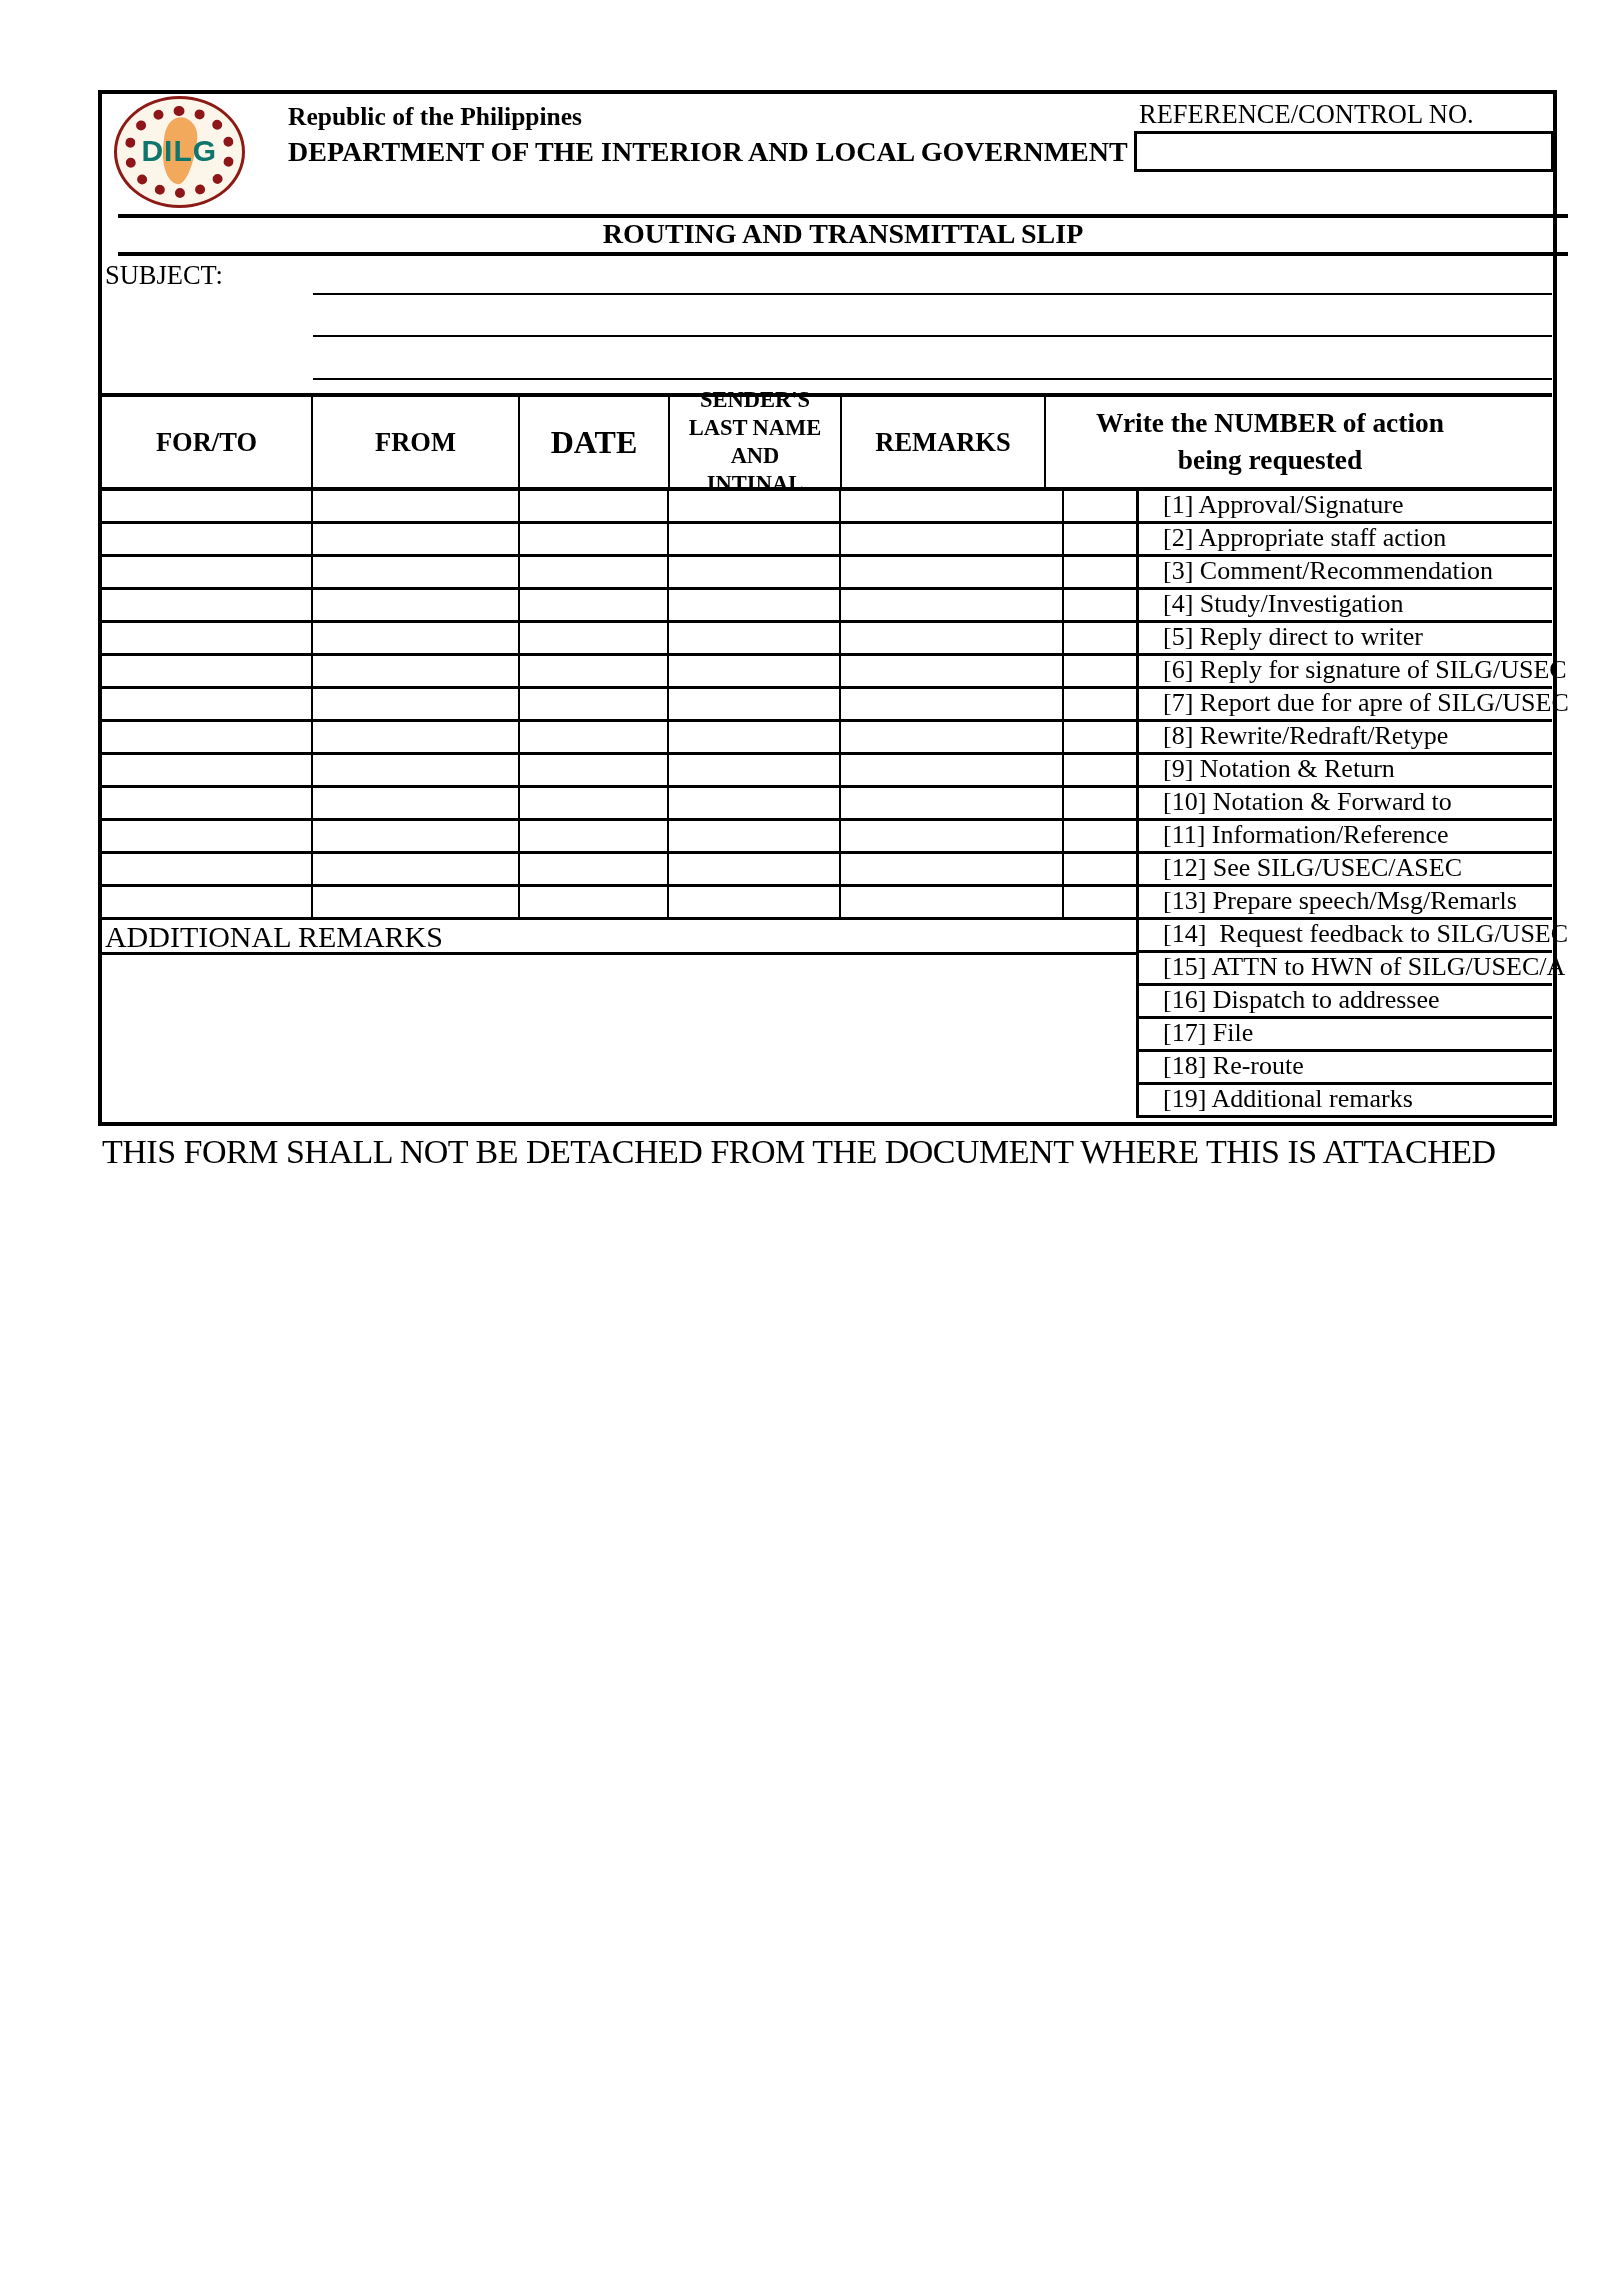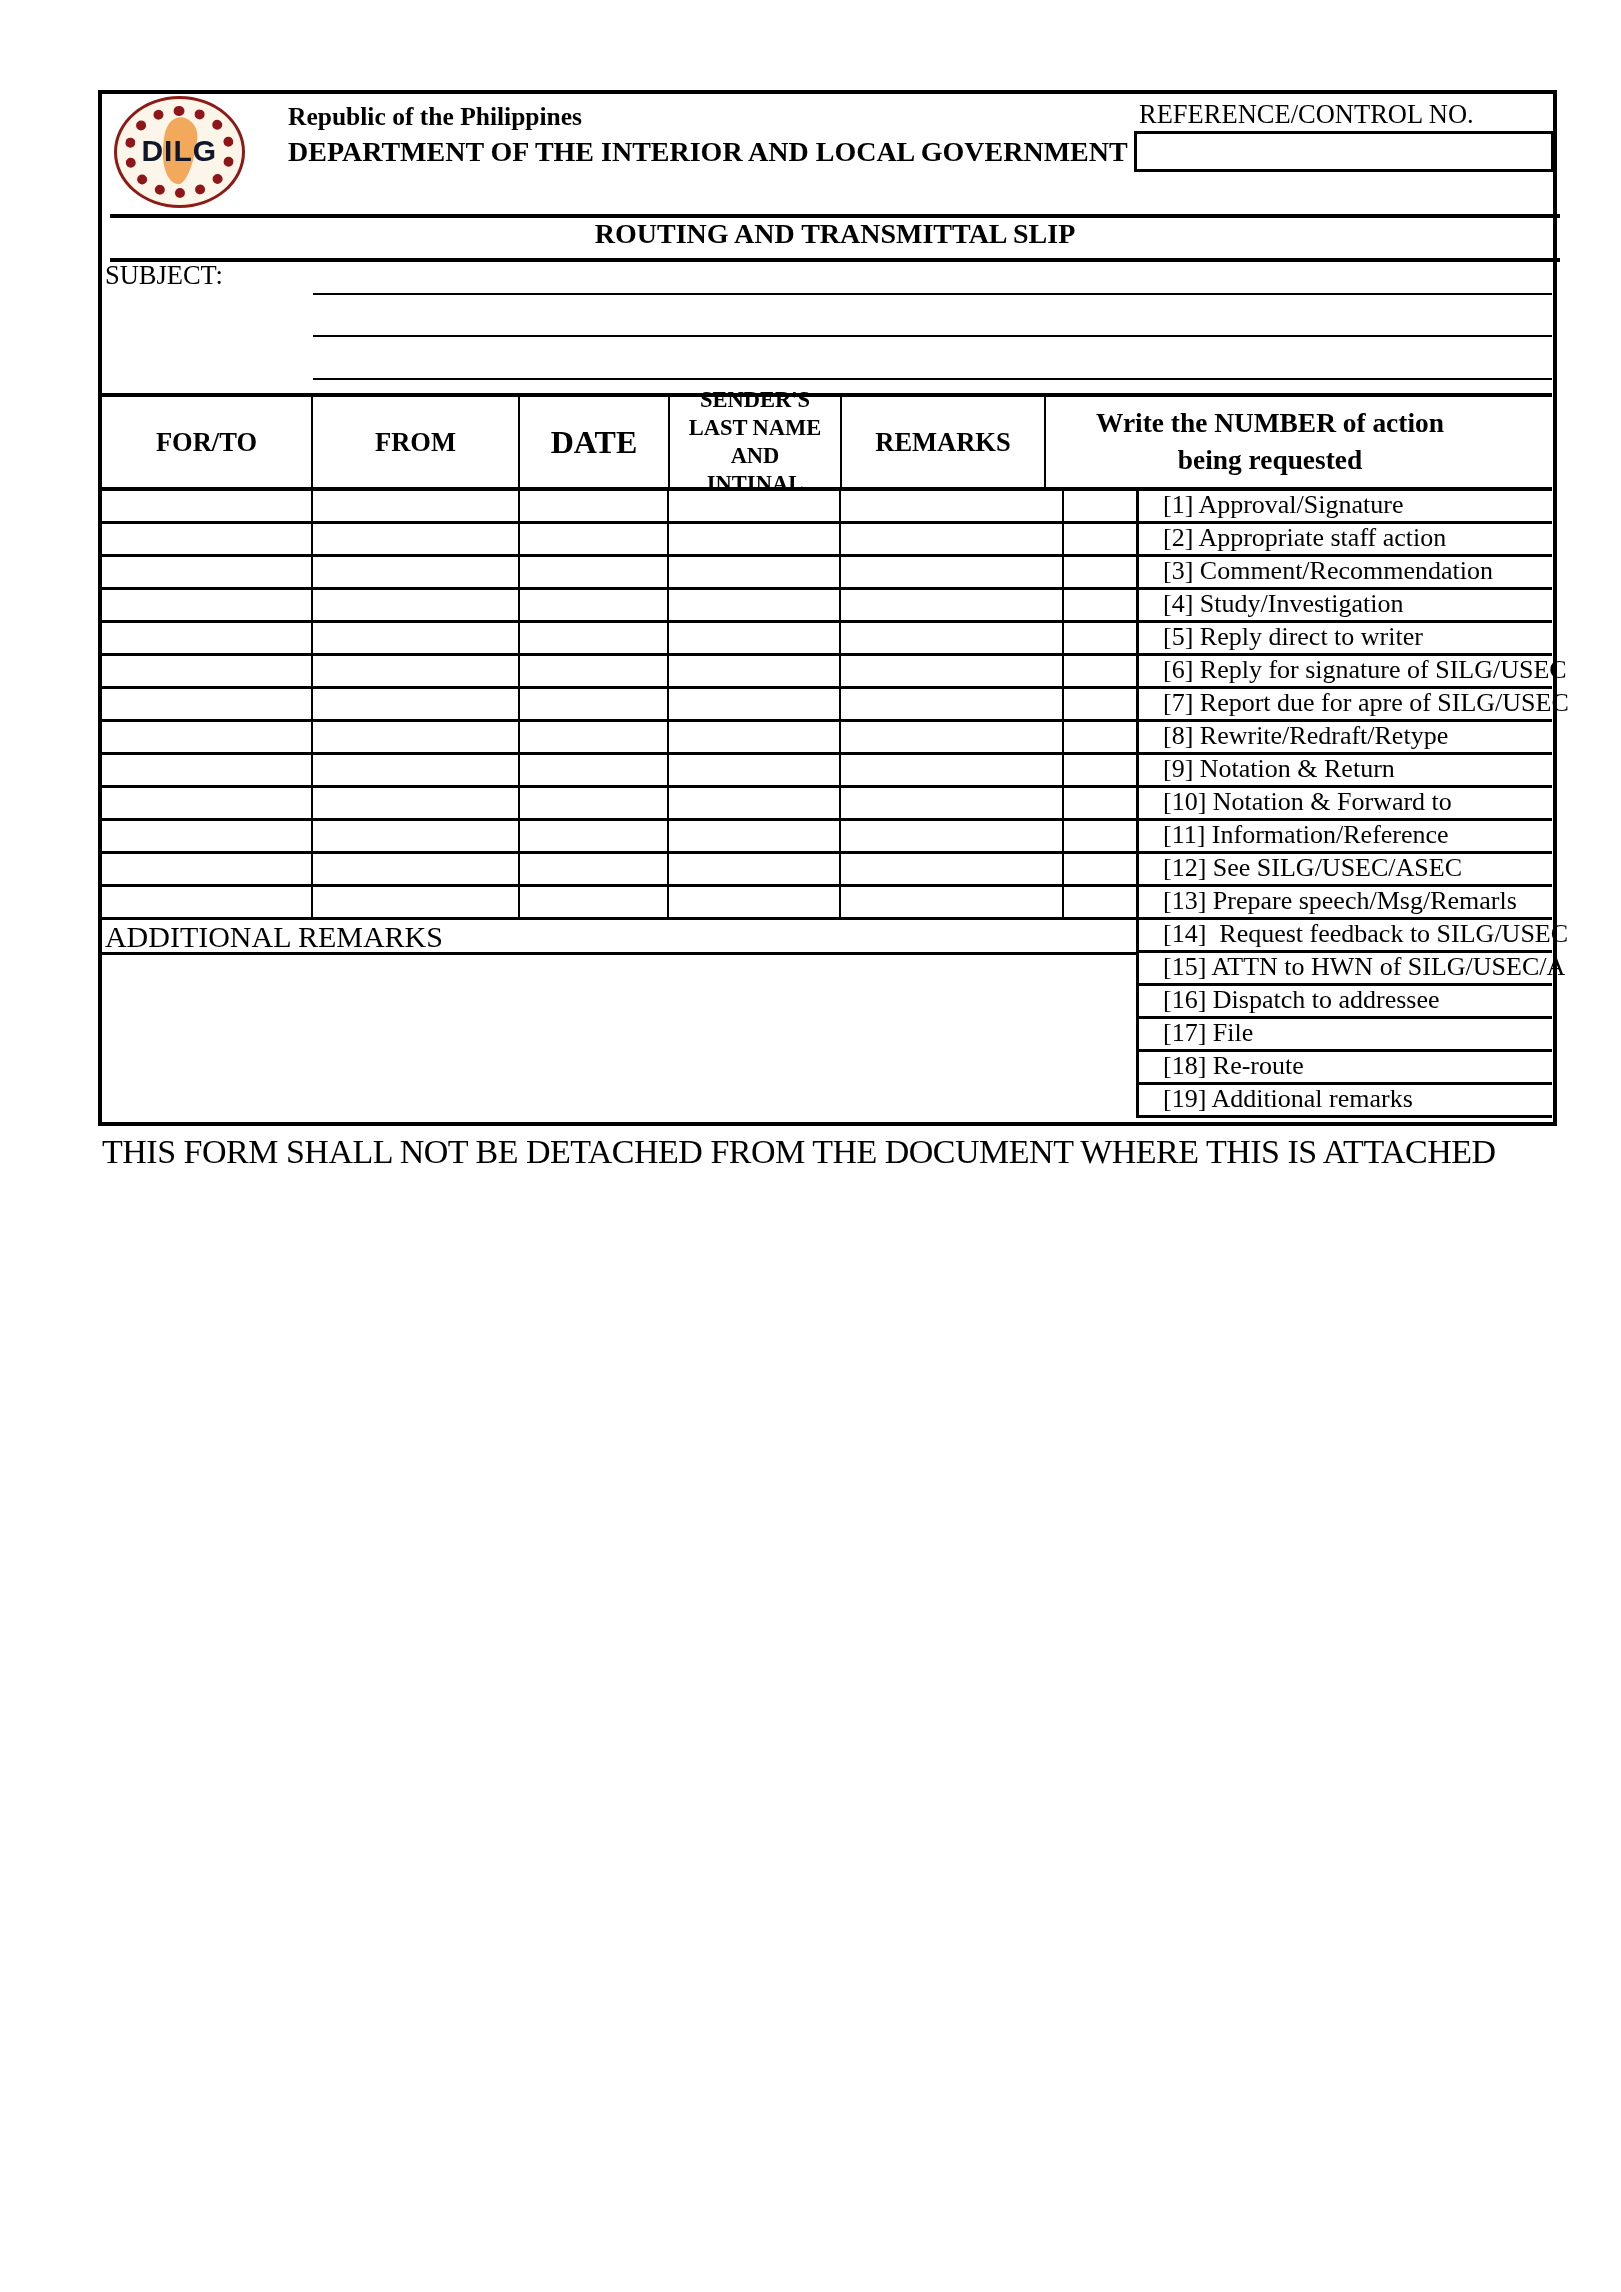--- a/index.html
+++ b/index.html
@@ -20,33 +20,33 @@
   }
   .logo-ring { position:absolute; inset:6.9px; border-radius:50%; border:10.8px dotted #8e1619; box-sizing:border-box; }
   .logo-map {
     position:absolute; left:50%; top:50%; width:33px; height:67px;
     transform:translate(-50%,-52%) rotate(8deg); background:#f3a95c;
     border-radius:45% 55% 40% 60% / 30% 30% 65% 60%;
   }
   .logo-text {
     position:absolute; left:0; right:0; top:50%; transform:translateY(-54%);
     text-align:center; font-family:"Liberation Sans","DejaVu Sans",sans-serif;
-    font-weight:bold; font-size:30px; letter-spacing:1px; color:#0f172a;
+    font-weight:bold; font-size:30px; letter-spacing:1px; color:#0f766e;
   }
   .hdr-text { position:absolute; left:186px; top:5.9px; }
   .hdr-line1 { font-size:25.5px; font-weight:bold; line-height:33px; }
   .hdr-line2 { font-size:28px; font-weight:bold; line-height:37px; }
   .ref-label { position:absolute; left:1037px; top:5.9px; font-size:26.5px; line-height:29px; }
   .ref-box {
     position:absolute; left:1032px; top:37px; width:420px; height:41px;
     border:3.9px solid #000; box-sizing:border-box; background:#fff;
   }
   
   .band-title {
-    position:absolute; left:8px; top:120px; width:1450px; height:48px;
+    position:absolute; left:16px; top:120px; width:1450px; height:42px;
     border-top:4.9px solid #000; border-bottom:4.9px solid #000; box-sizing:border-box;
     text-align:center; font-size:28px; font-weight:bold; line-height:31px;
   }
   
   .band-subject { position:absolute; left:0; top:162px; width:1450px; height:168px; }
   .subject-label { position:absolute; left:2.9px; top:3.9px; font-size:26.5px; }
   .subject-line { position:absolute; left:211px; right:0; height:0; border-top:2.9px solid #000; }
   .sl1 { top:37px; } .sl2 { top:79px; } .sl3 { top:122px; }
   
   .thead {

